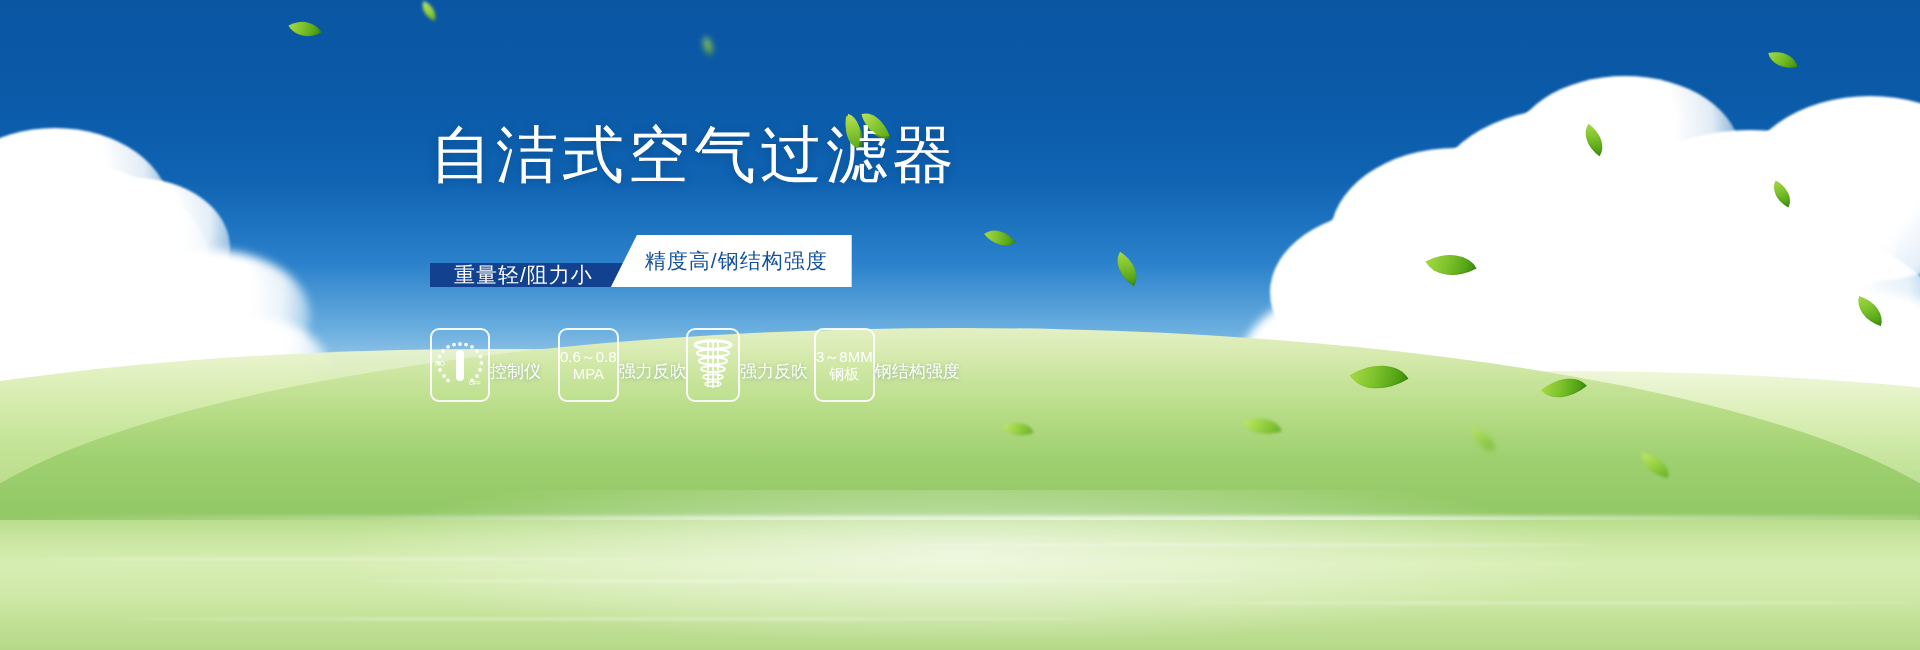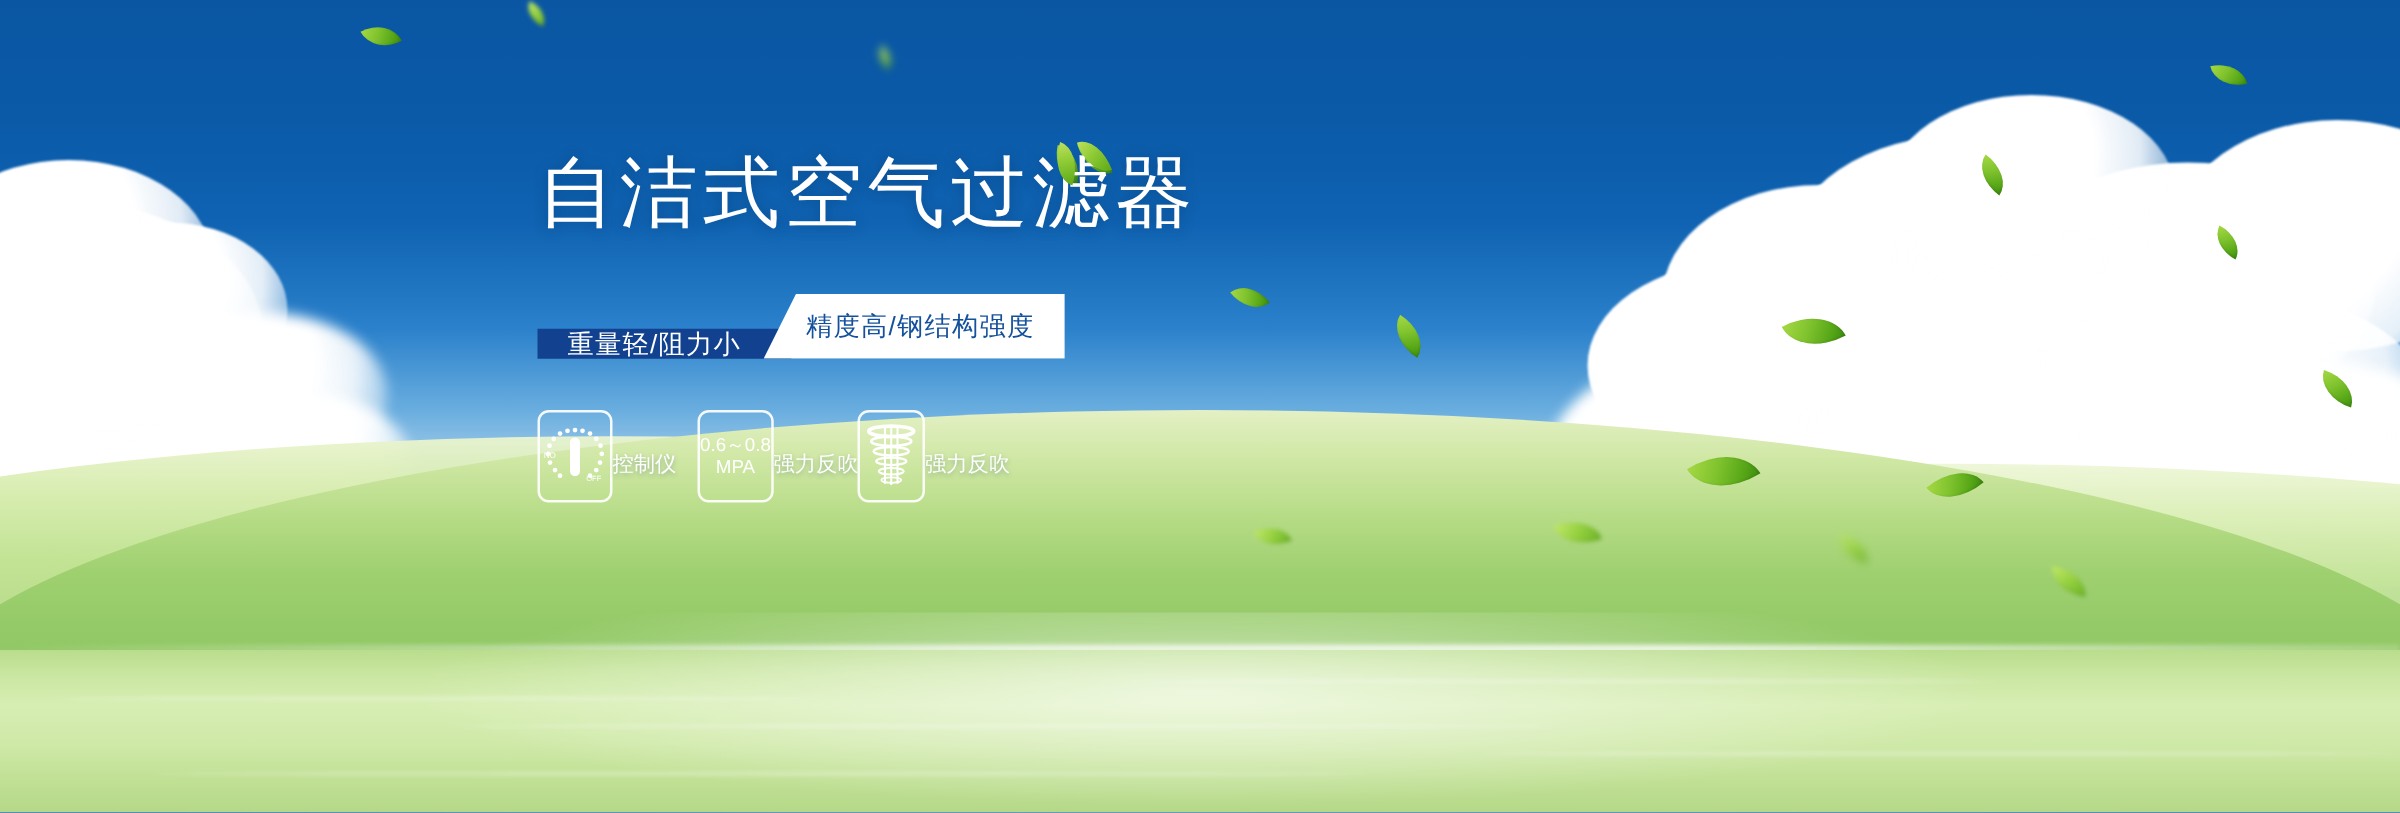--- a/index.html
+++ b/index.html
@@ -237,17 +237,24 @@
             <g stroke="#ffffff" stroke-width="1.6">
               <line x1="20" y1="4" x2="20" y2="49"></line>
               <line x1="25" y1="3" x2="25" y2="50"></line>
               <line x1="30" y1="4" x2="30" y2="49"></line>
             </g>
           </svg>
         </div>
         <div class="featLabel">强力反吹</div>
       </div>
 
+      <div class="feat">
+        <div class="featBox">
+          <div class="tx">3～8MM</div>
+          <div class="tx">钢板</div>
+        </div>
+        <div class="featLabel">钢结构强度</div>
+      </div>
 
 
     </div>
   </div>
 </div>
 
 </body></html>

